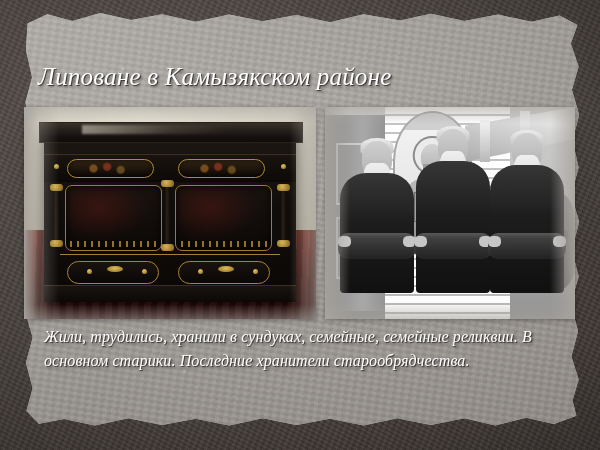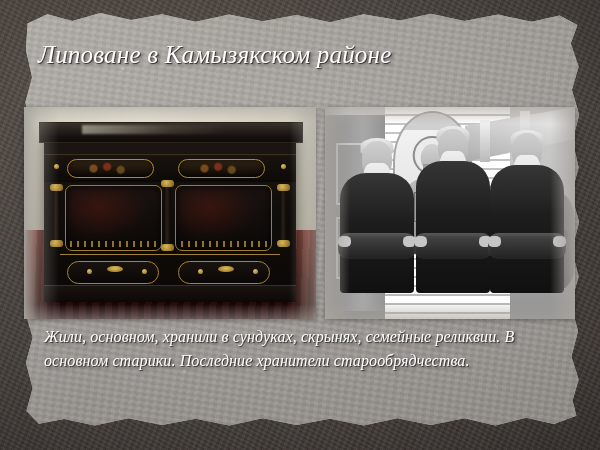--- a/index.html
+++ b/index.html
@@ -90,21 +90,21 @@
     background:
       linear-gradient(115deg, rgba(255,255,255,.10) 0%, rgba(255,255,255,0) 32%),
       radial-gradient(ellipse 95% 80% at 46% 40%, rgba(255,255,255,.06) 0%, rgba(0,0,0,.10) 100%);
     pointer-events: none;
   }
 
   
   .title {
     position: absolute;
     left: 38px;
-    top: 4px;
+    top: 26px;
     width: 480px;
     color: #ffffff;
     font-style: italic;
     font-size: 25px;
     line-height: 34px;
     letter-spacing: .2px;
     text-shadow:
       1px 1px 0 rgba(40,36,34,.75),
       2px 2px 3px rgba(0,0,0,.45);
     white-space: pre-line;
@@ -512,17 +512,17 @@
           <div class="body" style="height:128px;"></div>
           <div class="arms" style="top:100px;"></div>
           <div class="hand l" style="top:103px;"></div>
           <div class="hand r" style="top:103px;"></div>
         </div>
       </div>
       <div class="fade"></div>
     </div>
   </div>
 
-  <div class="caption">Жили, основном, хранили в сундуках, скрынях, семейные реликвии. В основном старики. Последние хранители старообрядчества.</div>
+  <div class="caption">Жили, трудились, хранили в сундуках, семейные, семейные реликвии. В основном старики. Последние хранители старообрядчества.</div>
 
   <span class="sr-only">Старинный чёрный расписной сундук с золотым орнаментом</span>
   <span class="sr-only">Трое пожилых бородатых мужчин у храма с иконой</span>
 </div>
 
 </body></html>

